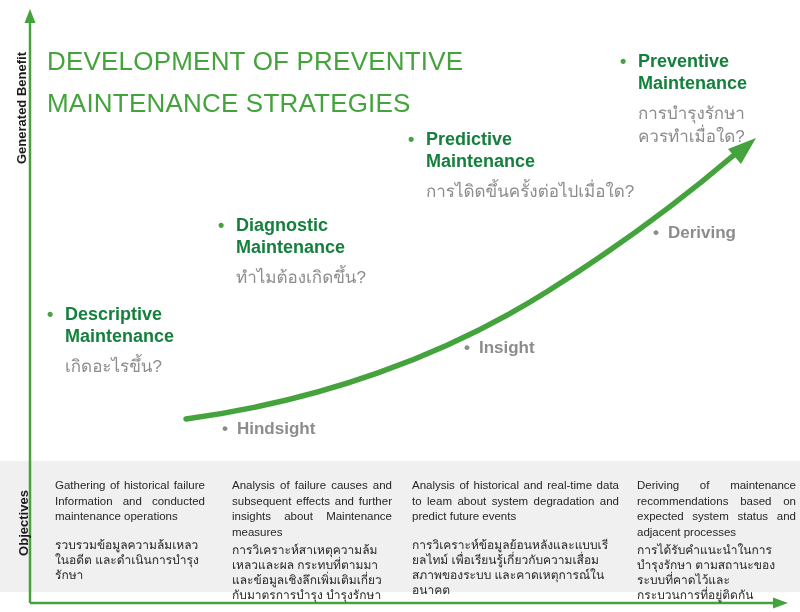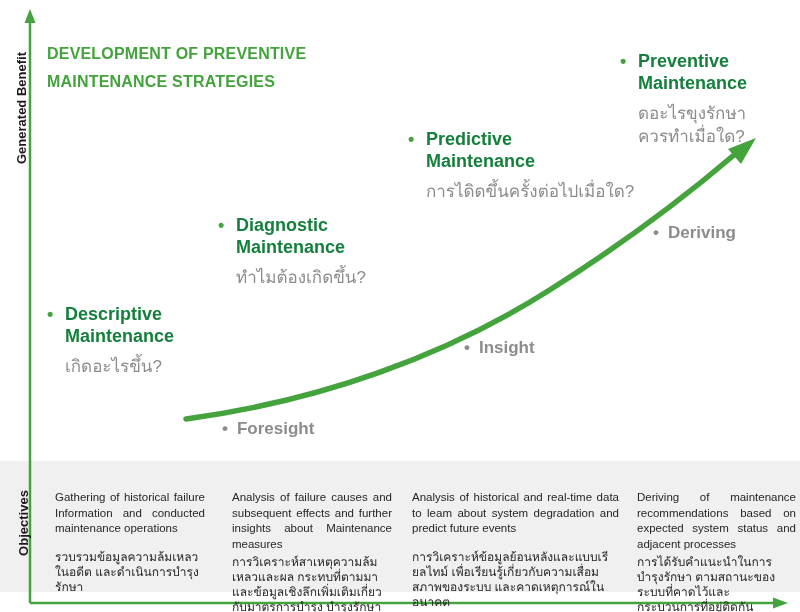--- a/index.html
+++ b/index.html
@@ -5,21 +5,21 @@
   html,body{margin:0;padding:0;background:#ffffff;}
   .canvas{
     position:relative;width:800px;height:612px;overflow:hidden;background:#ffffff;
     font-family:"Liberation Sans","DejaVu Sans",sans-serif;
   }
   .band{position:absolute;left:0;top:461px;width:800px;height:131px;background:#f0f0f0;}
   svg.overlay{position:absolute;left:0;top:0;width:800px;height:612px;pointer-events:none;}
 
   .title{
     position:absolute;left:47px;top:40px;width:420px;
-    font-size:16px;line-height:28px;font-weight:bold;color:#44a33c;
+    font-size:26px;line-height:42px;font-weight:normal;color:#44a33c;
     white-space:pre-line;letter-spacing:.2px;
   }
   .vlabel{
     position:absolute;font-size:13px;font-weight:bold;color:#1a1a1a;
     text-align:center;white-space:nowrap;transform:rotate(-90deg);
   }
   .vlabel.benefit{left:-39px;top:101px;width:120px;height:14px;}
   .vlabel.objectives{left:-12px;top:516px;width:70px;height:14px;}
 
   .stage{position:absolute;display:flex;gap:6px;align-items:flex-start;}
@@ -35,21 +35,21 @@
   .stage3{left:408px;top:128px;}
   .stage4{left:620px;top:50px;}
 
   .milestone{position:absolute;display:flex;gap:9px;align-items:center;
     color:#8c8c8c;font-weight:bold;font-size:17px;}
   .milestone .bullet{font-size:17px;}
   .ms1{left:222px;top:419px;}
   .ms2{left:464px;top:338px;}
   .ms3{left:653px;top:223px;}
 
-  .objective{position:absolute;top:478px;color:#262626;margin-top:12px;}
+  .objective{position:absolute;top:478px;color:#262626;}
   .objective .en{font-size:11.5px;line-height:15.5px;text-align:justify;margin:0;}
   .objective .th{font-size:12px;line-height:15px;margin:0;}
   .obj1{left:55px;width:150px;}
   .obj2{left:232px;width:160px;}
   .obj3{left:412px;width:207px;}
   .obj4{left:637px;width:159px;}
   .obj1 .th,.obj3 .th{margin-top:13px;}
   .obj2 .th,.obj4 .th{margin-top:3px;}
 </style>
 </head>
@@ -102,28 +102,28 @@
 Maintenance</div>
       <div class="question">การไดิดขึ้นครั้งต่อไปเมื่อใด?</div>
     </div>
   </div>
 
   <div class="stage stage4">
     <span class="bullet">•</span>
     <div>
       <div class="title-sm">Preventive
 Maintenance</div>
-      <div class="question">ดอะไรขุงรักษา
+      <div class="question">การบำรุงรักษา
 ควรทำเมื่อใด?</div>
     </div>
   </div>
 
   <div class="milestone ms1">
     <span class="bullet">•</span>
-    <span>Foresight</span>
+    <span>Hindsight</span>
   </div>
   <div class="milestone ms2">
     <span class="bullet">•</span>
     <span>Insight</span>
   </div>
   <div class="milestone ms3">
     <span class="bullet">•</span>
     <span>Deriving</span>
   </div>
 

